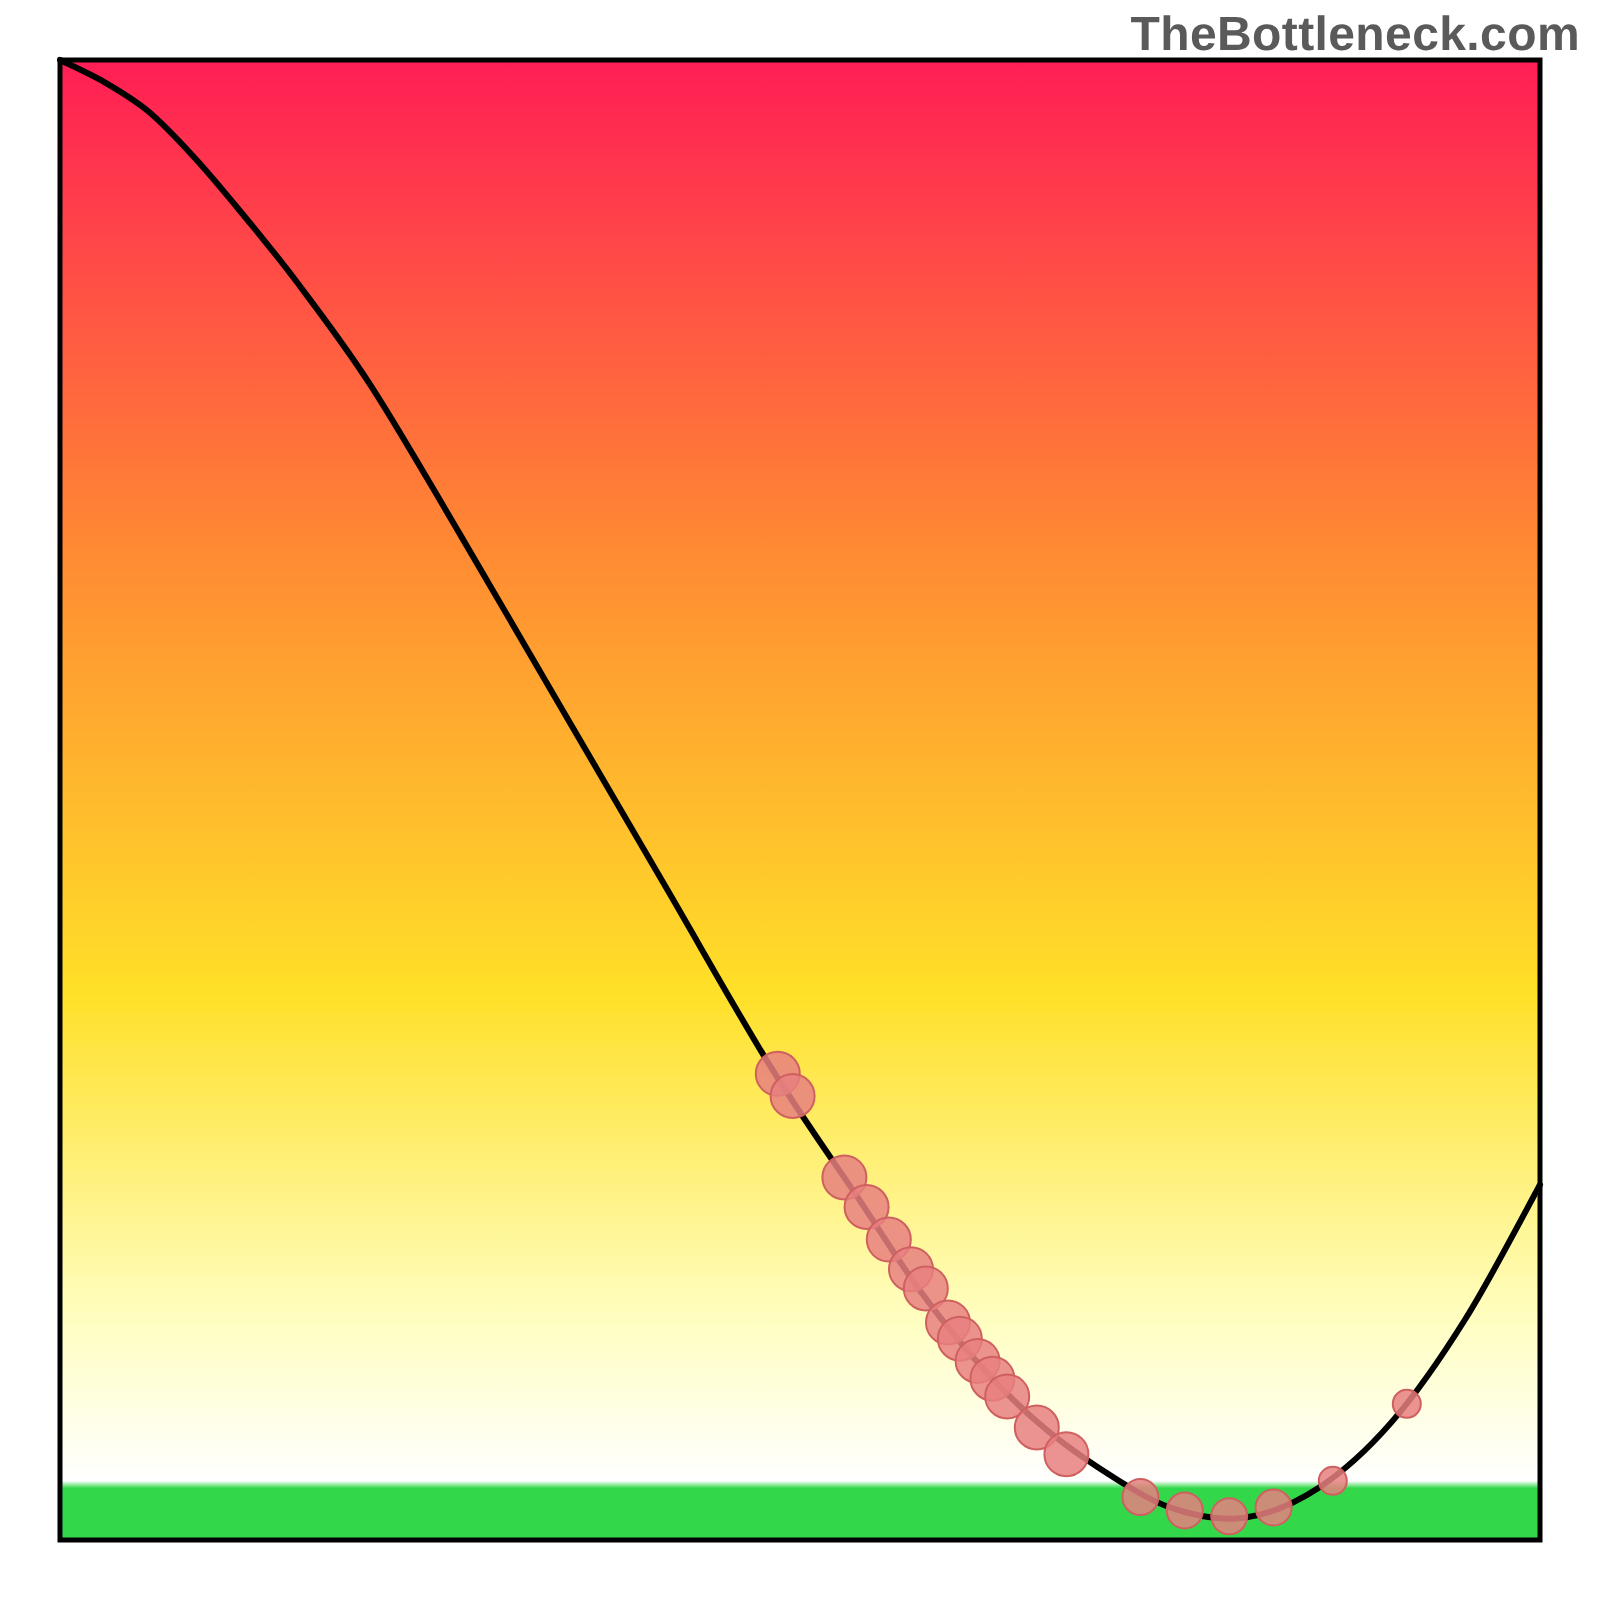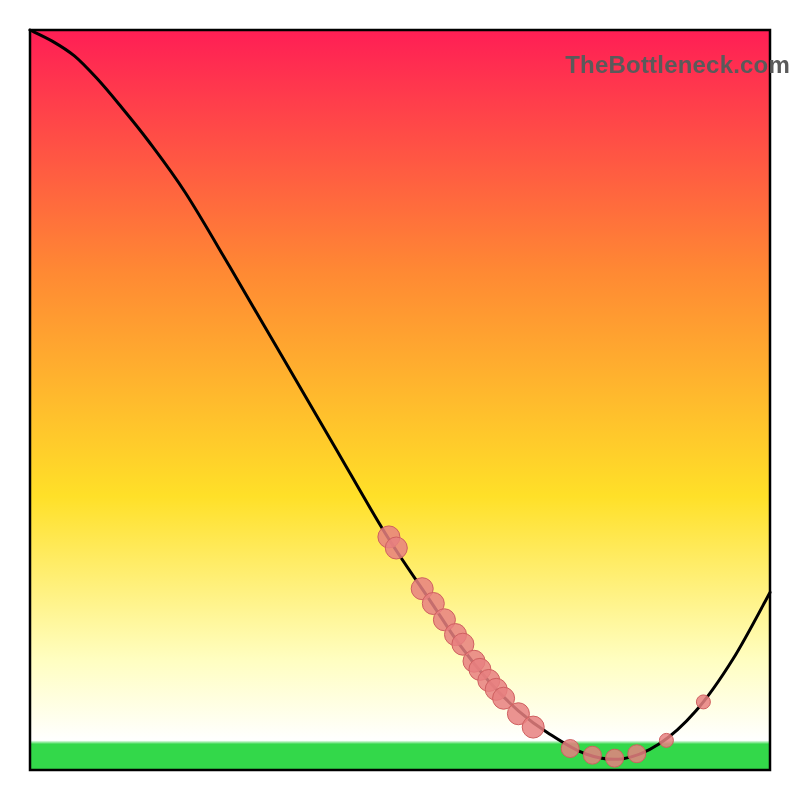--- a/index.html
+++ b/index.html
@@ -18,21 +18,20 @@
   }
   .watermark {
     position: absolute;
     top: 4px;
     right: 10px;
     font-size: 24px;
     font-weight: 600;
     color: #5a5a5a;
     letter-spacing: 0.2px;
     z-index: 10;
-    margin-top: 47px;
   }
   svg {
     display: block;
   }
 </style>
 </head>
 <body>
 
 <div class="stage">
 

